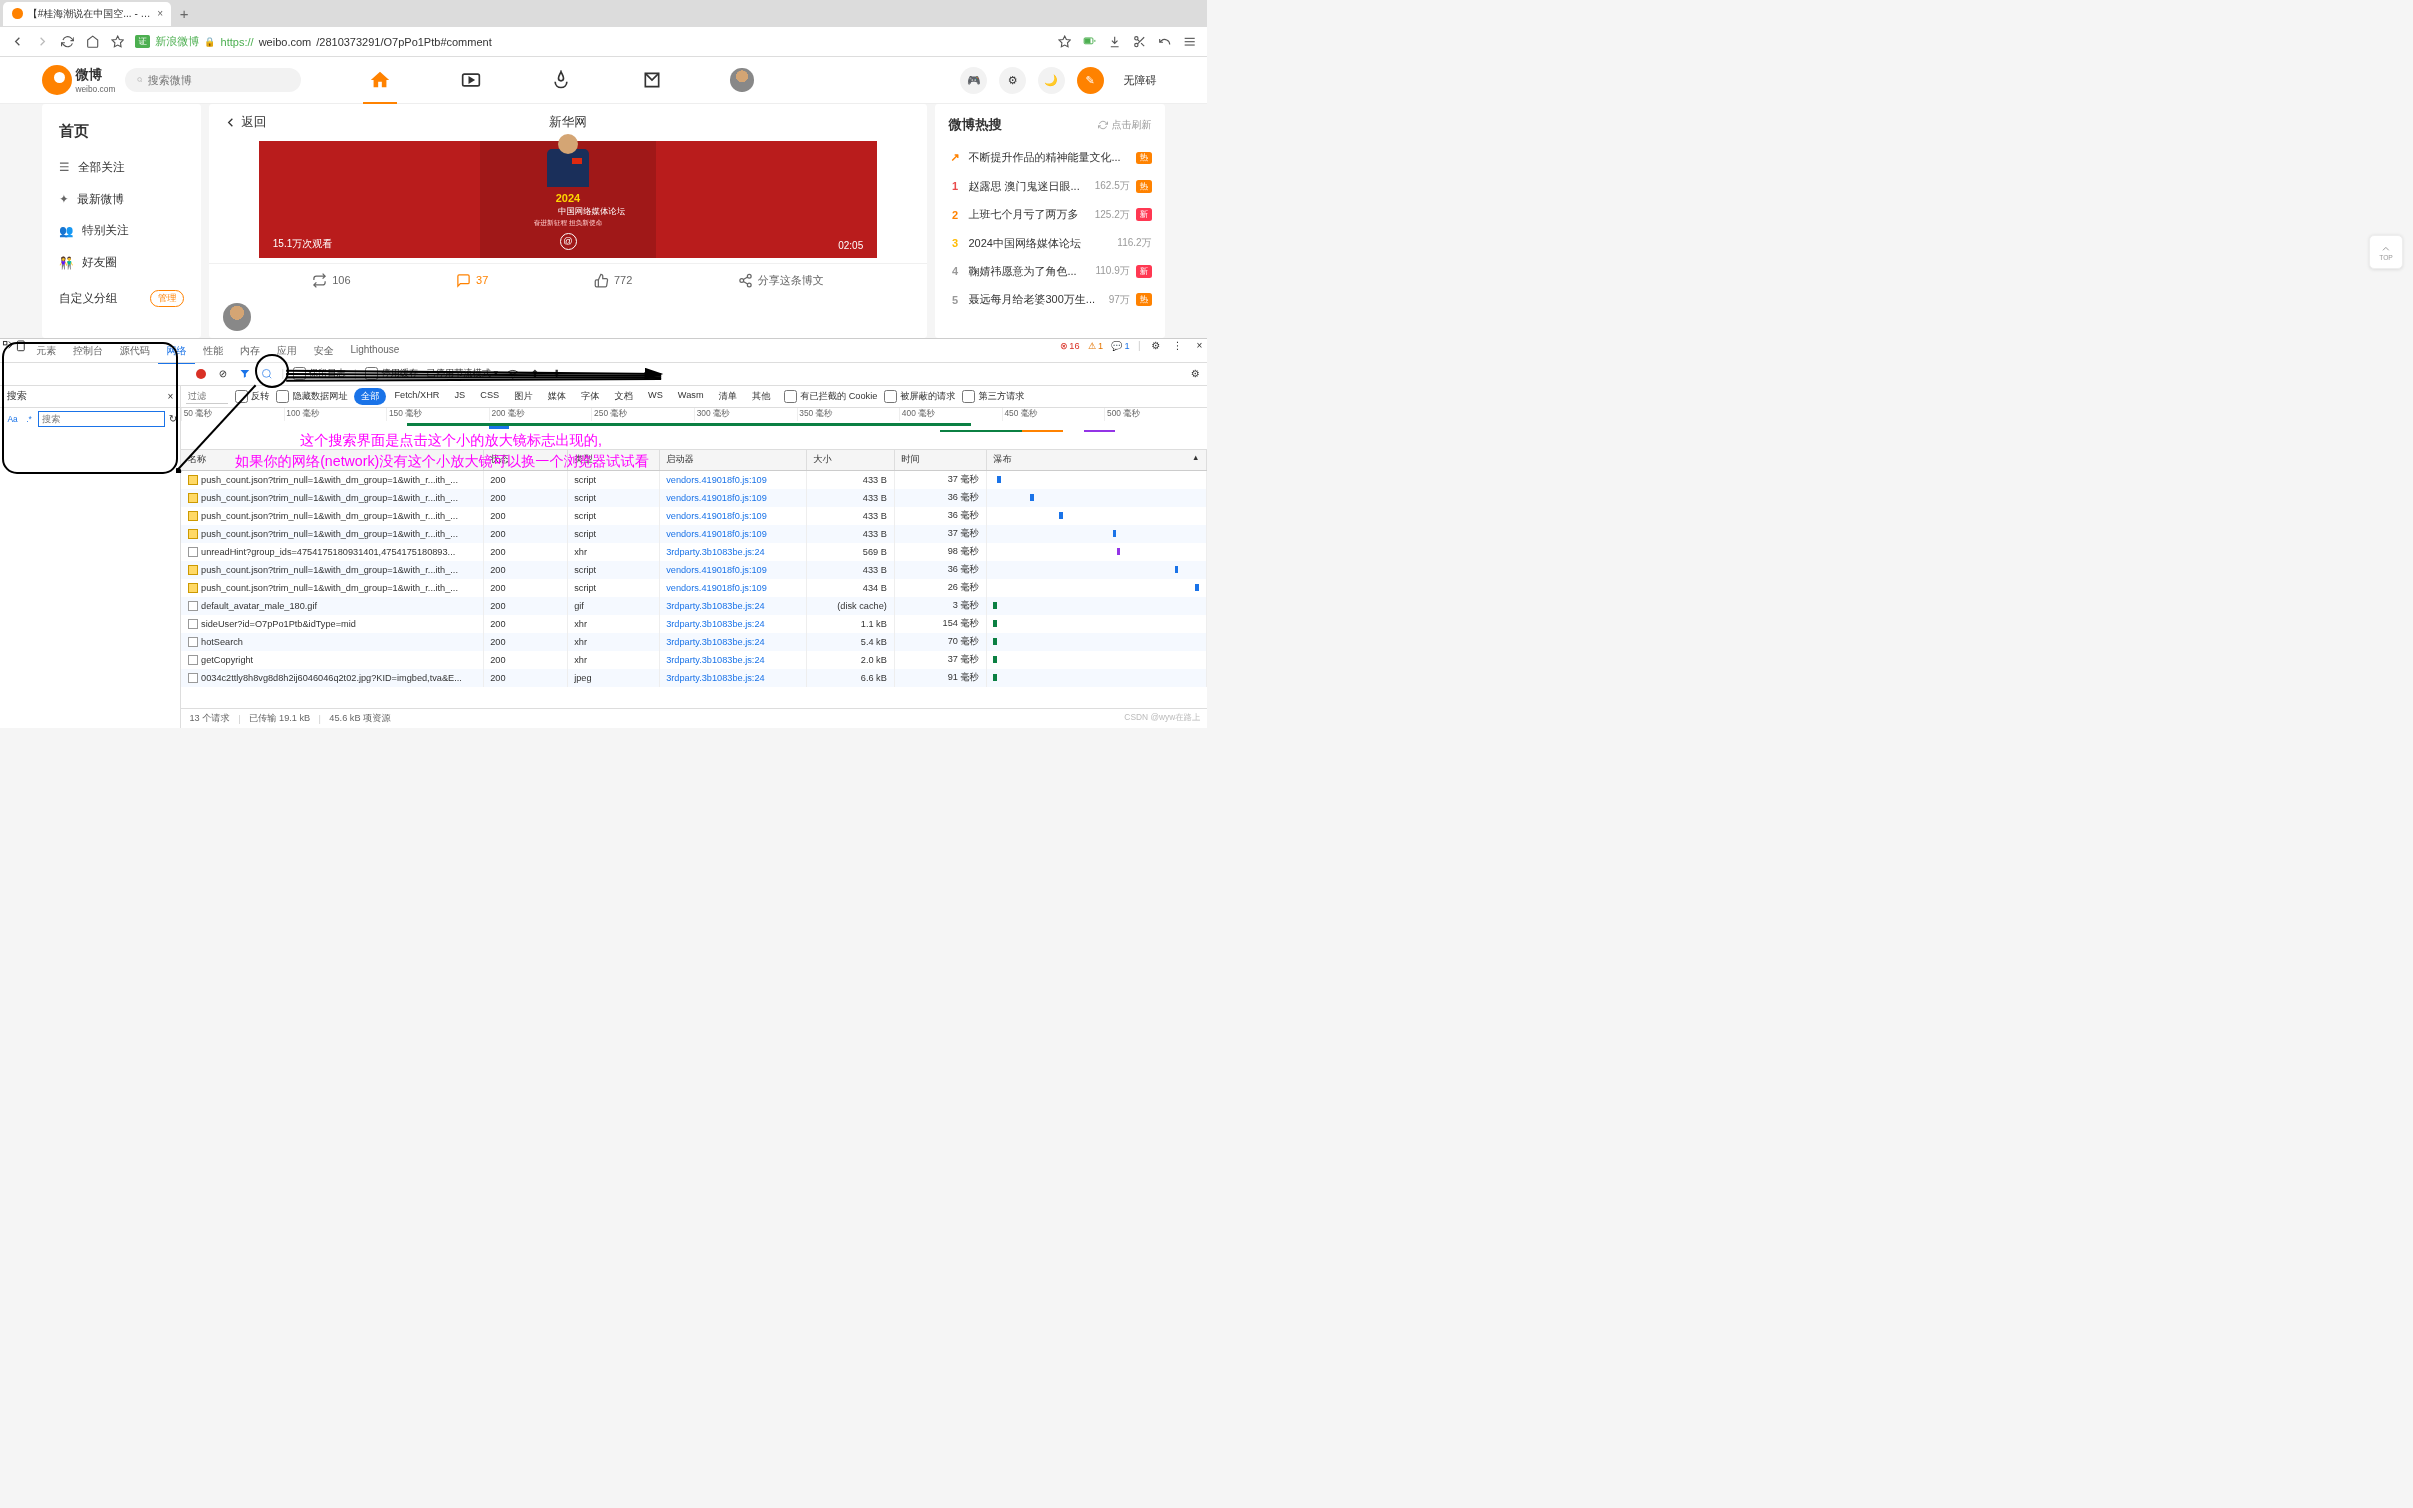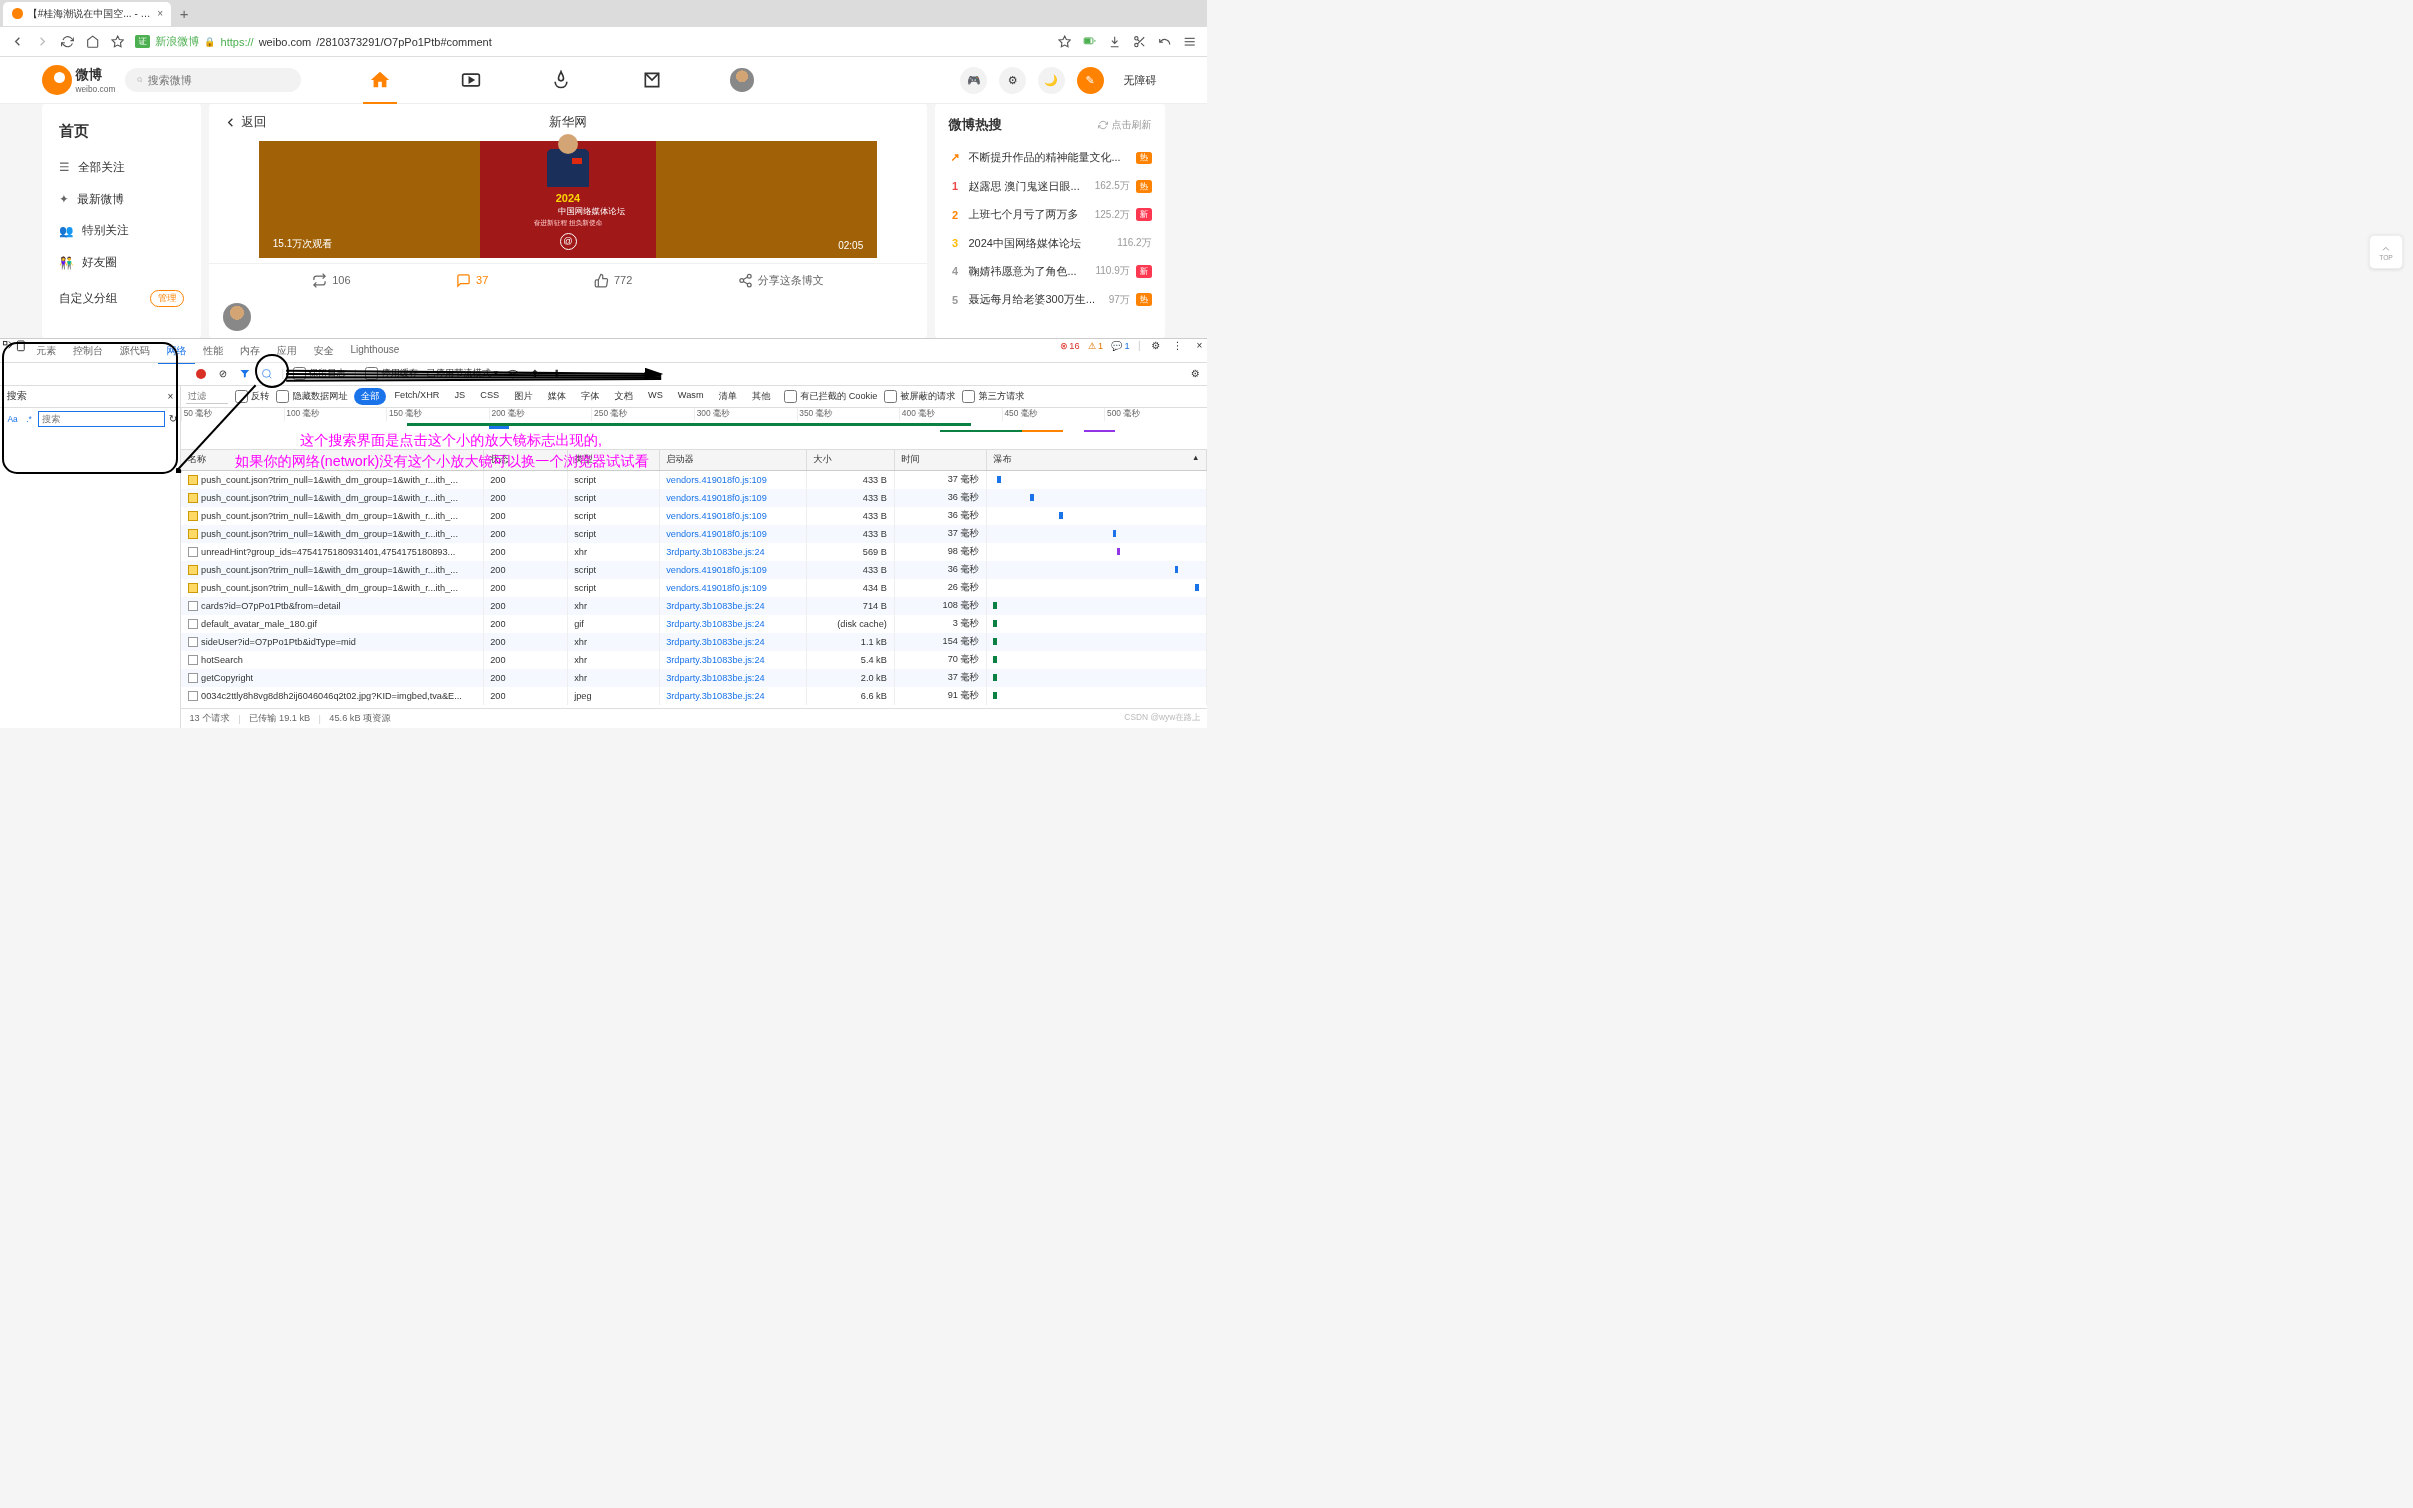--- a/index.html
+++ b/index.html
@@ -44,21 +44,21 @@
 .sidebar-left { width: 159px; background: #fff; padding: 11.7px 0; border-radius: 3.4px; }
 .sidebar-title { font-size: 15px; font-weight: bold; padding: 6.7px 17px 10px; }
 .sidebar-item { display: flex; align-items: center; gap: 8.4px; padding: 8.4px 17px; font-size: 11.7px; color: #333; }
 .sidebar-section { display: flex; align-items: center; justify-content: space-between; padding: 11.7px 17px 3.4px; font-size: 11.7px; }
 .manage-btn { font-size: 9.2px; color: #ff8200; border: 0.8px solid #ff8200; border-radius: 8.4px; padding: 0.8px 6.7px; }
 
 .main-content { flex: 1; background: #fff; border-radius: 3.4px; display: flex; flex-direction: column; }
 .content-header { display: flex; align-items: center; padding: 10px 13.4px; position: relative; }
 .back-btn { display: flex; align-items: center; gap: 3.4px; font-size: 12.6px; }
 .content-title { position: absolute; left: 50%; transform: translateX(-50%); font-size: 12.6px; font-weight: 500; }
-.video-area { margin: 0 50px; background: #a16207; height: 117px; position: relative; display: flex; justify-content: center; }
+.video-area { margin: 0 50px; background: #b91c1c; height: 117px; position: relative; display: flex; justify-content: center; }
 .video-center { background: #a01818; width: 176px; height: 100%; display: flex; flex-direction: column; align-items: center; justify-content: center; color: #fff; }
 .video-person { width: 42px; height: 38px; background: #1a2f5a; border-radius: 5px 5px 0 0; position: relative; margin-bottom: 5px; }
 .video-person::after { content:""; position:absolute; top:-15px; left:11px; width:20px; height:20px; background:#d4a574; border-radius:50%; }
 .video-flag { position:absolute; top:8.4px; right:6.7px; width:10px; height:6.7px; background:#de2910; }
 .video-year { color: #ffd700; font-size: 11px; font-weight: bold; }
 .video-sub1 { font-size: 8.4px; margin-top: 1.7px; margin-left: 47px; }
 .video-sub2 { font-size: 6.7px; color: #fcc; margin-top: 1.7px; }
 .video-at { margin-top: 5px; width: 17px; height: 17px; border: 1.3px solid #fff; border-radius: 50%; display: flex; align-items: center; justify-content: center; font-size: 9.2px; }
 .video-views { position: absolute; bottom: 6.7px; left: 13.4px; color: #fff; font-size: 10px; }
 .video-time { position: absolute; bottom: 6.7px; right: 13.4px; color: #fff; font-size: 10px; }
@@ -678,33 +678,20 @@
     <td class="initiator">vendors.419018f0.js:109</td>
     <td class="size">434 B</td>
     <td class="time">26 毫秒</td>
     <td>
                   <div class="waterfall-cell">
                     <div class="wf-bar" style="left:98%;width:3.4px;background:#1a73e8"></div>
                   </div>
                 </td>
               </tr>
               <tr>
-    <td class="name"><span class="file-icon other"></span>cards?id=O7pPo1Ptb&amp;from=detail</td>
-    <td>200</td>
-    <td>xhr</td>
-    <td class="initiator">3rdparty.3b1083be.js:24</td>
-    <td class="size">714 B</td>
-    <td class="time">108 毫秒</td>
-    <td>
-                  <div class="waterfall-cell">
-                    <div class="wf-bar" style="left:0%;width:3.4px;background:#0b8043"></div>
-                  </div>
-                </td>
-              </tr>
-              <tr>
     <td class="name"><span class="file-icon other"></span>default_avatar_male_180.gif</td>
     <td>200</td>
     <td>gif</td>
     <td class="initiator">3rdparty.3b1083be.js:24</td>
     <td class="size">(disk cache)</td>
     <td class="time">3 毫秒</td>
     <td>
                   <div class="waterfall-cell">
                     <div class="wf-bar" style="left:0%;width:3.4px;background:#0b8043"></div>
                   </div>

